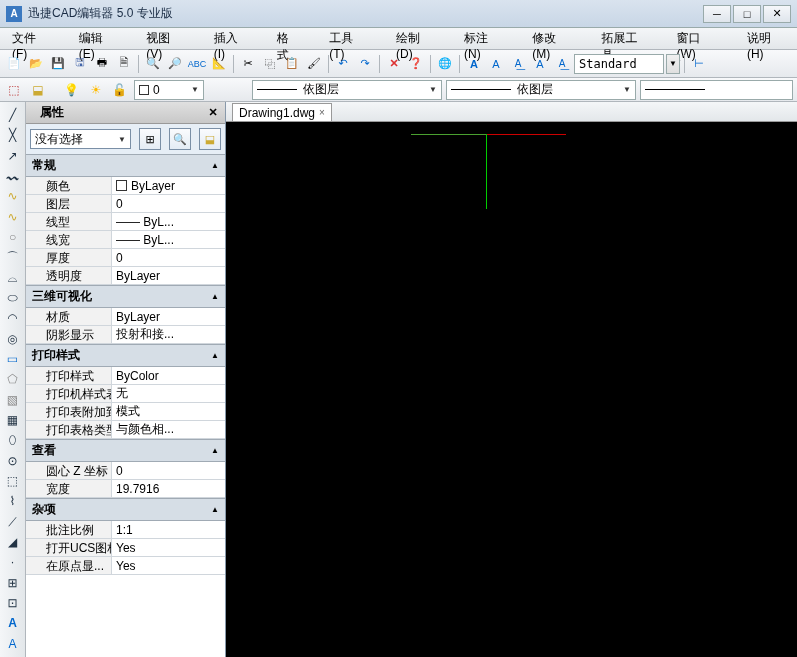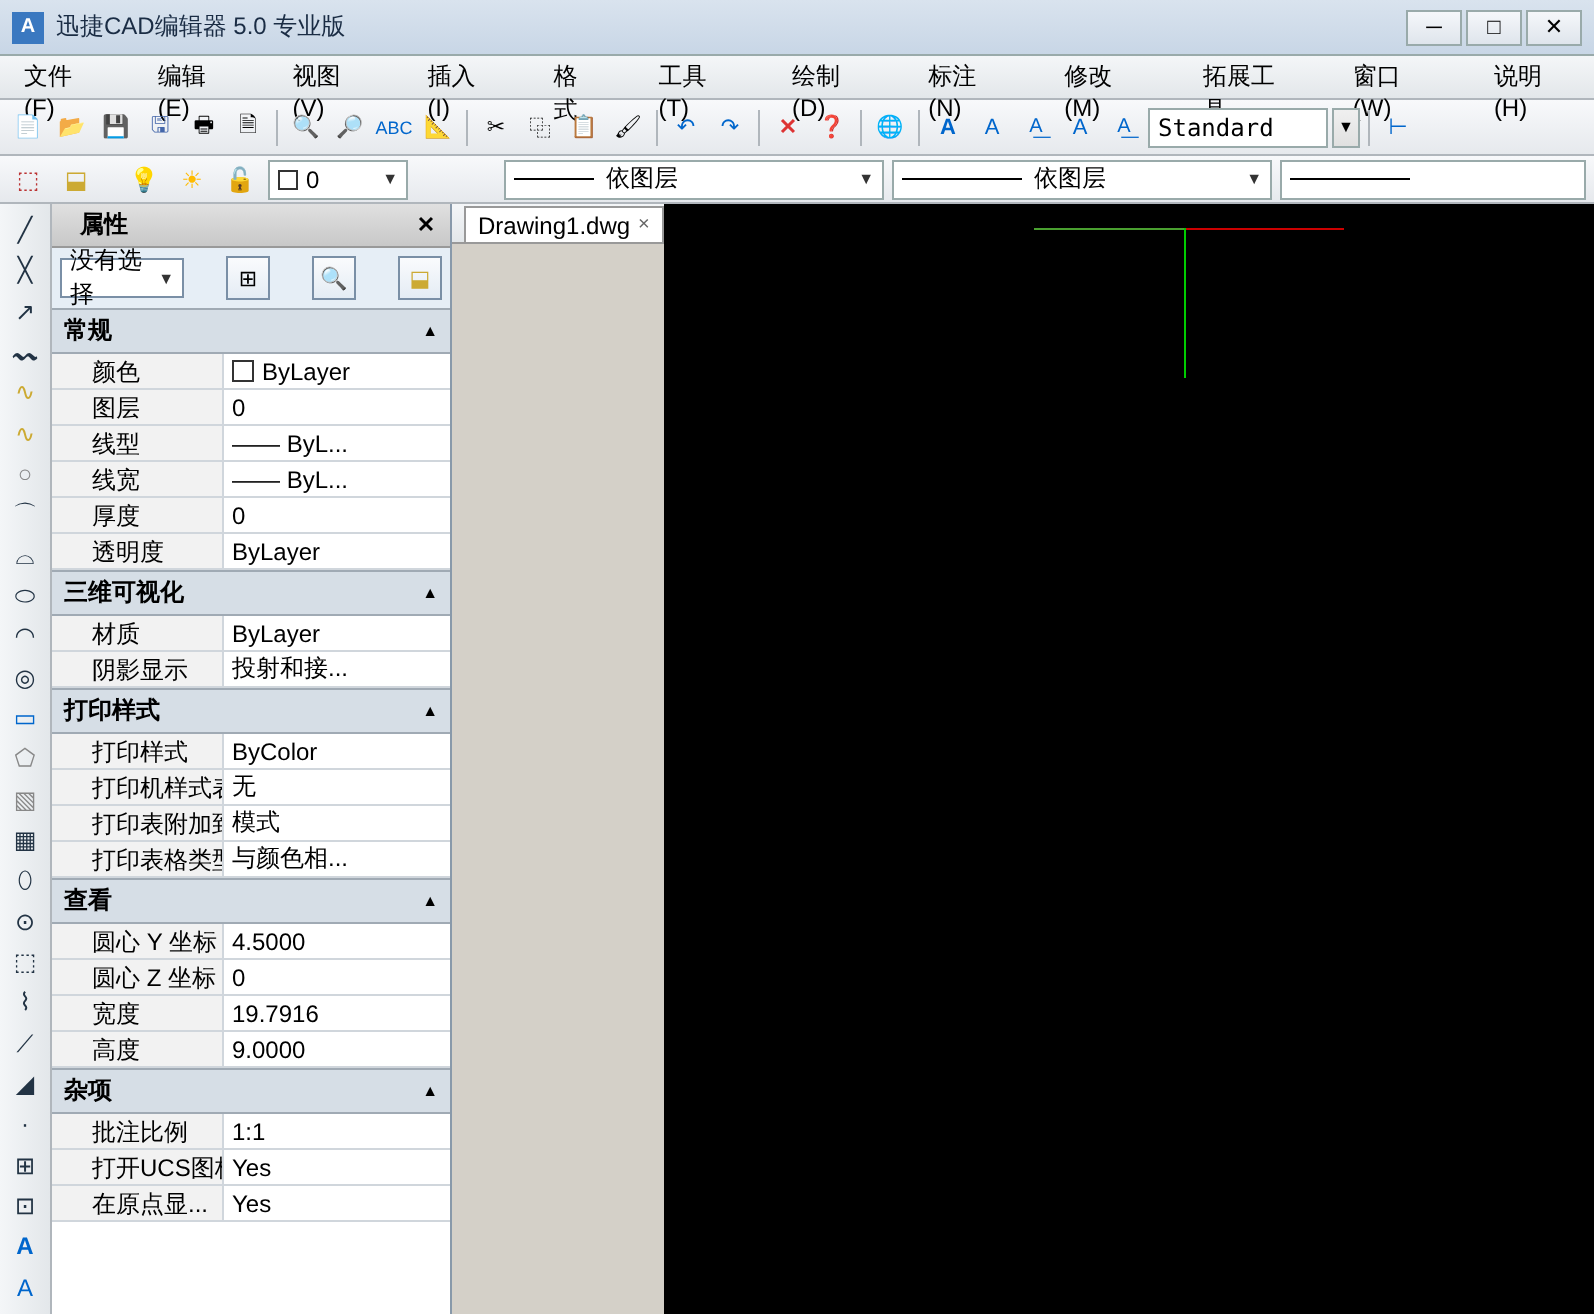--- a/index.html
+++ b/index.html
@@ -34,35 +34,35 @@
 .main { display: flex; height: calc(657px - 28px - 22px - 28px - 24px); }
 
 
 .vstrip { width: 26px; background: linear-gradient(90deg,#f4f6f8,#e3e7ea); border-right: 1px solid #b0b6bc; display: flex; flex-direction: column; align-items: center; padding: 4px 0; gap: 2px; overflow: hidden; }
 .vstrip .vicon { width: 20px; height: 20px; display: flex; align-items: center; justify-content: center; font-size: 12px; cursor: pointer; color: #234; }
 
 
 .props { width: 200px; background: #e6eef6; border-right: 1px solid #8899aa; display: flex; flex-direction: column; }
 .props-header { height: 22px; background: linear-gradient(#e0e0e0,#c8c8c8); border-bottom: 1px solid #999; display: flex; align-items: center; padding: 0 14px; font-weight: bold; position: relative; }
 .props-header .close { position: absolute; right: 4px; top: 2px; width: 16px; height: 16px; display: flex; align-items: center; justify-content: center; font-size: 11px; cursor: pointer; }
-.props-toolbar { height: 30px; display: flex; align-items: center; padding: 4px; gap: 21px; }
+.props-toolbar { height: 30px; display: flex; align-items: center; padding: 4px; gap: 8px; }
 .combo { height: 20px; border: 1px solid #7a8fa6; background: #fff; display: flex; align-items: center; padding: 0 4px; flex: 1; }
 .combo .dd { margin-left: auto; font-size: 8px; color: #333; }
 .prop-btn { width: 22px; height: 22px; border: 1px solid #7a8fa6; background: linear-gradient(#fafbfd,#e4ecf4); display: flex; align-items: center; justify-content: center; cursor: pointer; font-size: 11px; }
 
 .prop-list { flex: 1; overflow-y: auto; overflow-x: hidden; background: #fff; }
 .group-hdr { background: #d6dee6; border-top: 1px solid #a0aab4; border-bottom: 1px solid #a0aab4; padding: 2px 6px; font-weight: bold; display: flex; align-items: center; cursor: pointer; }
 .group-hdr .arrow { margin-left: auto; font-size: 8px; }
 .prop-row { display: flex; border-bottom: 1px solid #d0d6dc; height: 18px; }
 .prop-row .key { width: 86px; padding: 1px 4px 1px 20px; background: #f2f2f2; border-right: 1px solid #d0d6dc; white-space: nowrap; overflow: hidden; }
 .prop-row .val { flex: 1; padding: 1px 4px; background: #fff; white-space: nowrap; overflow: hidden; display: flex; align-items: center; }
 .swatch { width: 11px; height: 11px; border: 1px solid #333; background: #fff; margin-right: 4px; display: inline-block; }
 
 
-.canvas-area { flex: 1; display: flex; flex-direction: row; background: #d4d0c8; position: relative; }
+.canvas-area { flex: 1; display: flex; flex-direction: column; background: #d4d0c8; position: relative; }
 .tabbar { height: 20px; background: linear-gradient(#f4f6f8,#e3e7ea); border-bottom: 1px solid #999; display: flex; align-items: flex-end; padding-left: 6px; }
 .tab { height: 18px; background: #fff; border: 1px solid #999; border-bottom: none; padding: 0 6px; display: flex; align-items: center; gap: 4px; font-size: 11px; }
 .tab .tx { font-size: 10px; color: #666; cursor: pointer; }
 .canvas { flex: 1; background: #000; position: relative; }
 .crosshair-h { position: absolute; top: 12px; left: 260px; width: 80px; height: 1px; background: #cc0000; }
 .crosshair-h2 { position: absolute; top: 12px; left: 185px; width: 75px; height: 1px; background: #4aa030; }
 .crosshair-v { position: absolute; top: 12px; left: 260px; width: 1px; height: 75px; background: #00cc00; }
 
 
 .prop-list::-webkit-scrollbar { width: 16px; }
@@ -294,41 +294,29 @@
           <div class="key">打印表格类型</div>
           <div class="val">
             <span>与颜色相...</span>
           </div>
         </div>
         <div class="group-hdr">
           <span>查看</span>
           <span class="arrow">▲</span>
         </div>
         <div class="prop-row">
-          <div class="key">圆心 Y 坐标</div>
-          <div class="val">
-            <span>4.5000</span>
-          </div>
-        </div>
-        <div class="prop-row">
           <div class="key">圆心 Z 坐标</div>
           <div class="val">
             <span>0</span>
           </div>
         </div>
         <div class="prop-row">
           <div class="key">宽度</div>
           <div class="val">
             <span>19.7916</span>
-          </div>
-        </div>
-        <div class="prop-row">
-          <div class="key">高度</div>
-          <div class="val">
-            <span>9.0000</span>
           </div>
         </div>
         <div class="group-hdr">
           <span>杂项</span>
           <span class="arrow">▲</span>
         </div>
         <div class="prop-row">
           <div class="key">批注比例</div>
           <div class="val">
             <span>1:1</span>

